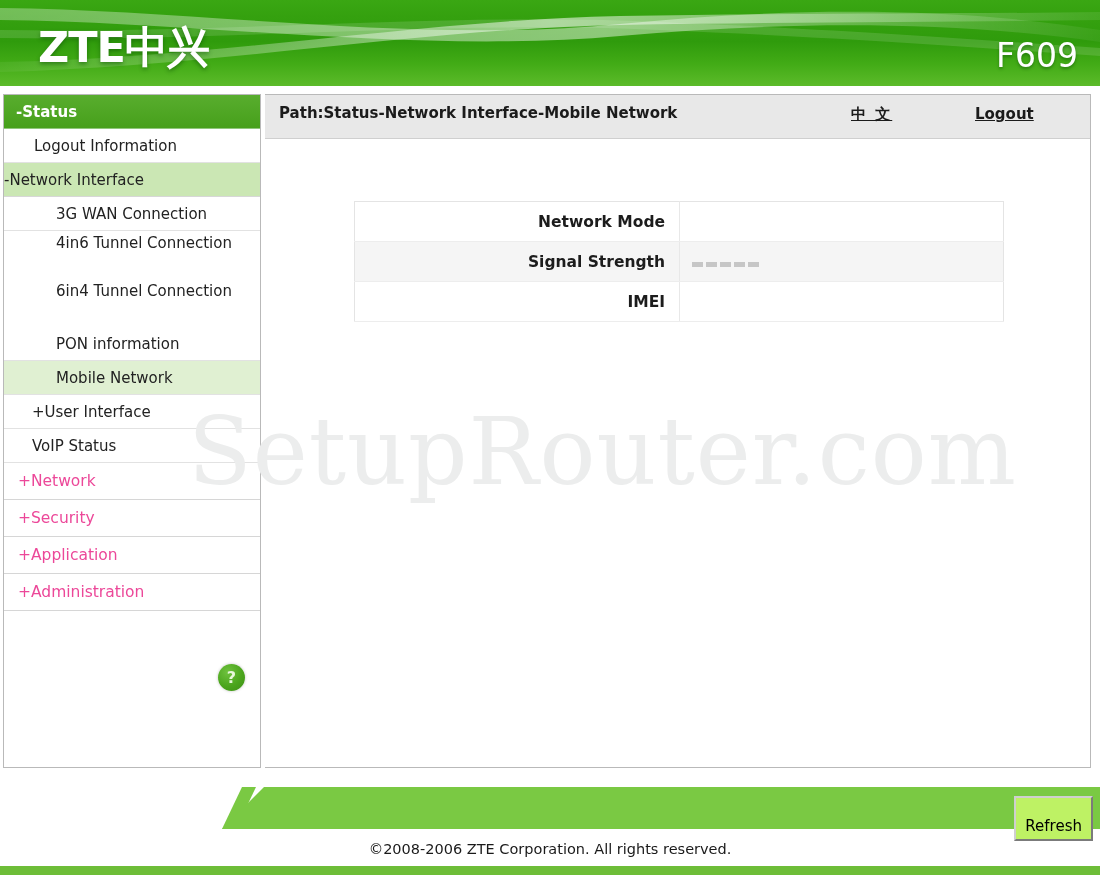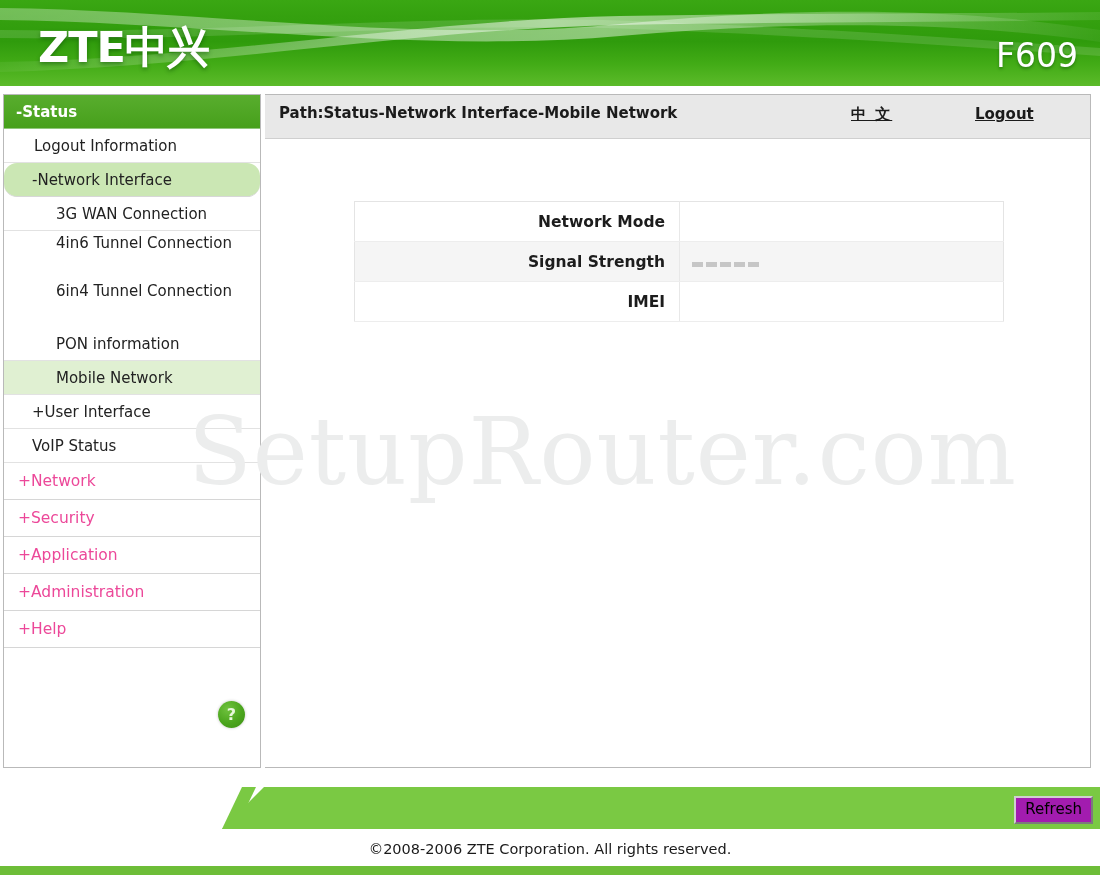--- a/index.html
+++ b/index.html
@@ -70,23 +70,21 @@
   .nav-item.head-open {
     background: linear-gradient(to bottom, #58ad2e 0%, #47a01b 100%);
     color: #ffffff;
     font-weight: bold;
     padding-left: 12px;
     border-bottom: 1px solid #8fc77a;
     font-size: 15px;
   }
   .nav-item.sub-open {
     background: #cbe7b4;
-    padding-left: 28px;
     border-bottom: 1px solid #d7d7d7;
-    border-radius: 13px;
   }
   .nav-item.lvl1 {
     padding-left: 30px;
   }
   .nav-item.lvl2 {
     padding-left: 52px;
   }
   .nav-item.lvl2.two-line {
     height: 48px;
     line-height: 23px;
@@ -238,24 +236,24 @@
   .green-slash {
     position: absolute;
     left: 222px; top: 10px;
     width: 34px; height: 42px;
     background: #7ac943;
     clip-path: polygon(20px 0, 34px 0, 14px 42px, 0 42px);
   }
   .refresh-btn {
     position: absolute;
     right: 7px; top: 19px;
-    padding: 2px 9px 4px 9px;
+    padding: 19px 9px 4px 9px;
     font-size: 15px;
     color: #000;
-    background: #a21caf;
+    background: #bef264;
     border: 2px outset #cfcfcf;
     font-family: "DejaVu Sans", "Liberation Sans", sans-serif;
     cursor: pointer;
     z-index: 3;
   }
   .copyright {
     position: absolute;
     left: 0; top: 64px;
     width: 1100px;
     text-align: center;
@@ -330,23 +328,20 @@
   </div>
   <div class="nav-item top-collapsed">
     <span class="plus">+Security</span>
   </div>
   <div class="nav-item top-collapsed">
     <span class="plus">+Application</span>
   </div>
   <div class="nav-item top-collapsed">
     <span class="plus">+Administration</span>
   </div>
-  <div class="nav-item top-collapsed">
-    <span class="plus">+Help</span>
-  </div>
   <div class="sidebar-filler">
     <div class="help-icon">?</div>
   </div>
 </div>
 
 <div class="content">
   <div class="pathbar">
     <div class="path-text">Path:Status-Network Interface-Mobile Network</div>
     <a class="lang-link">中 文</a>
     <a class="logout-link">Logout</a>

